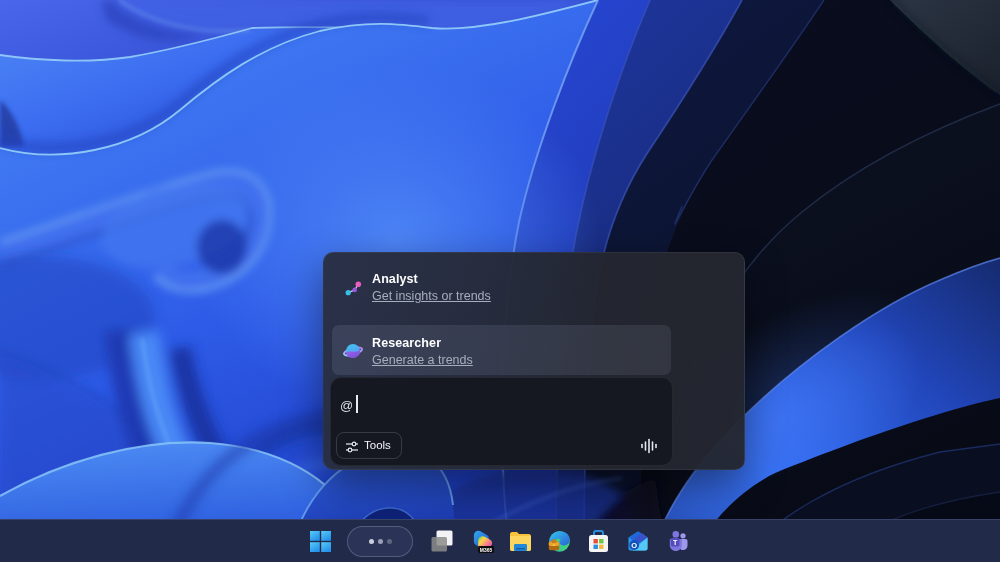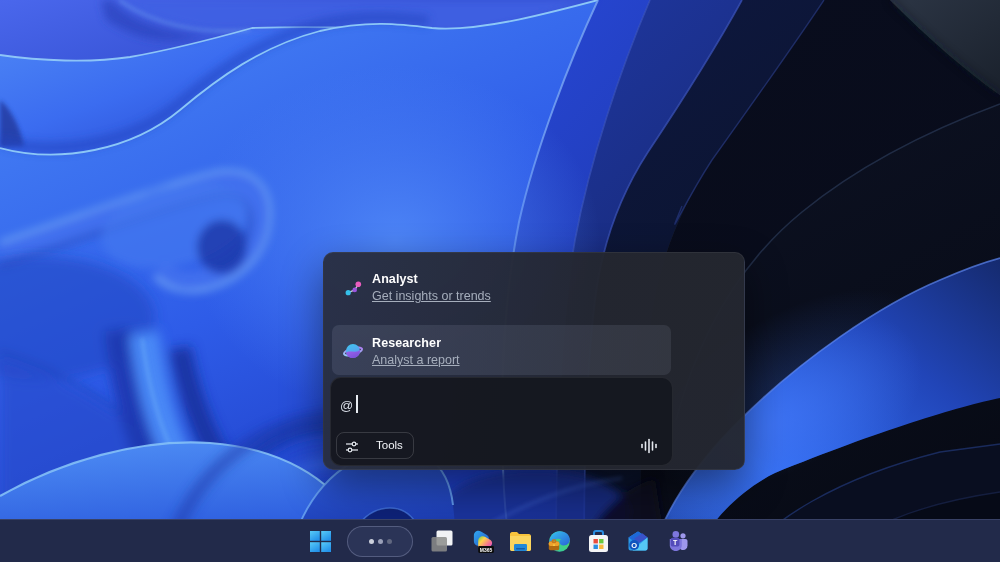--- a/index.html
+++ b/index.html
@@ -20,21 +20,21 @@
 .row .st { position:absolute; left:40px; top:28px; font-size:12.5px; color:#a6aebc;text-decoration:underline; }
 #row2 { background:linear-gradient(100deg, rgba(72,80,104,0.55), rgba(66,70,82,0.5)); }
 #inputbox {
   position:absolute; left:6px; top:124px; width:343px; height:89px;
   background:rgba(21,23,32,0.95); border-radius:11px;
   border:1px solid rgba(255,255,255,0.07);
 }
 #atsign { position:absolute; left:9px; top:20px; font-size:13px; color:#d8dde6; }
 #caret { position:absolute; left:25px; top:17px; width:1.5px; height:18px; background:#e8ecf2; }
 #toolsbtn {
-  position:absolute; left:5px; bottom:6px; height:27px; padding:0 10px 0 39px;
+  position:absolute; left:5px; bottom:6px; height:27px; padding:0 10px 0 27px;
   border:1px solid rgba(255,255,255,0.15); border-radius:8px;
   color:#f2f4f8; font-size:11.5px; line-height:25px;
 }
 #toolsbtn svg { position:absolute; left:8px; top:7px; }
 #wave { position:absolute; right:14px; bottom:10px; }
 
 #taskbar {
   position:absolute; left:0; top:519px; width:1000px; height:43px;
   background:#222a4a;
   border-top:1px solid rgba(90,100,145,0.4);
@@ -239,21 +239,21 @@
         <linearGradient id="ringg" x1="0" y1="1" x2="1" y2="0">
           <stop offset="0" stop-color="#8fd4f6"></stop>
           <stop offset="1" stop-color="#b470f2"></stop>
         </linearGradient>
       </defs>
       <ellipse cx="10" cy="10.4" rx="9.3" ry="3.2" transform="rotate(-16 10 10.4)" fill="none" stroke="url(#ringg)" stroke-width="2"></ellipse>
       <circle cx="10" cy="10" r="7" fill="url(#sphg)"></circle>
       <path d="M 3.1,11.4 C 6.6,8.8 12.4,12.7 16.9,8.9 A 7 7 0 0 1 10,17 A 7 7 0 0 1 3.1,11.4 Z" fill="url(#purg)"></path>
     </svg>
     <div class="tt">Researcher</div>
-    <div class="st">Analyst a report</div>
+    <div class="st">Generate a trends</div>
   </div>
   <div id="inputbox">
     <div id="atsign">@</div>
     <div id="caret"></div>
     <div id="toolsbtn">
       <svg width="14" height="14" viewBox="0 0 14 14">
         <line x1="1" y1="4" x2="13" y2="4" stroke="#e8ecf2" stroke-width="1.2"></line>
         <circle cx="9" cy="4" r="1.8" fill="#11131b" stroke="#e8ecf2" stroke-width="1.2"></circle>
         <line x1="1" y1="10" x2="13" y2="10" stroke="#e8ecf2" stroke-width="1.2"></line>
         <circle cx="5" cy="10" r="1.8" fill="#11131b" stroke="#e8ecf2" stroke-width="1.2"></circle>

